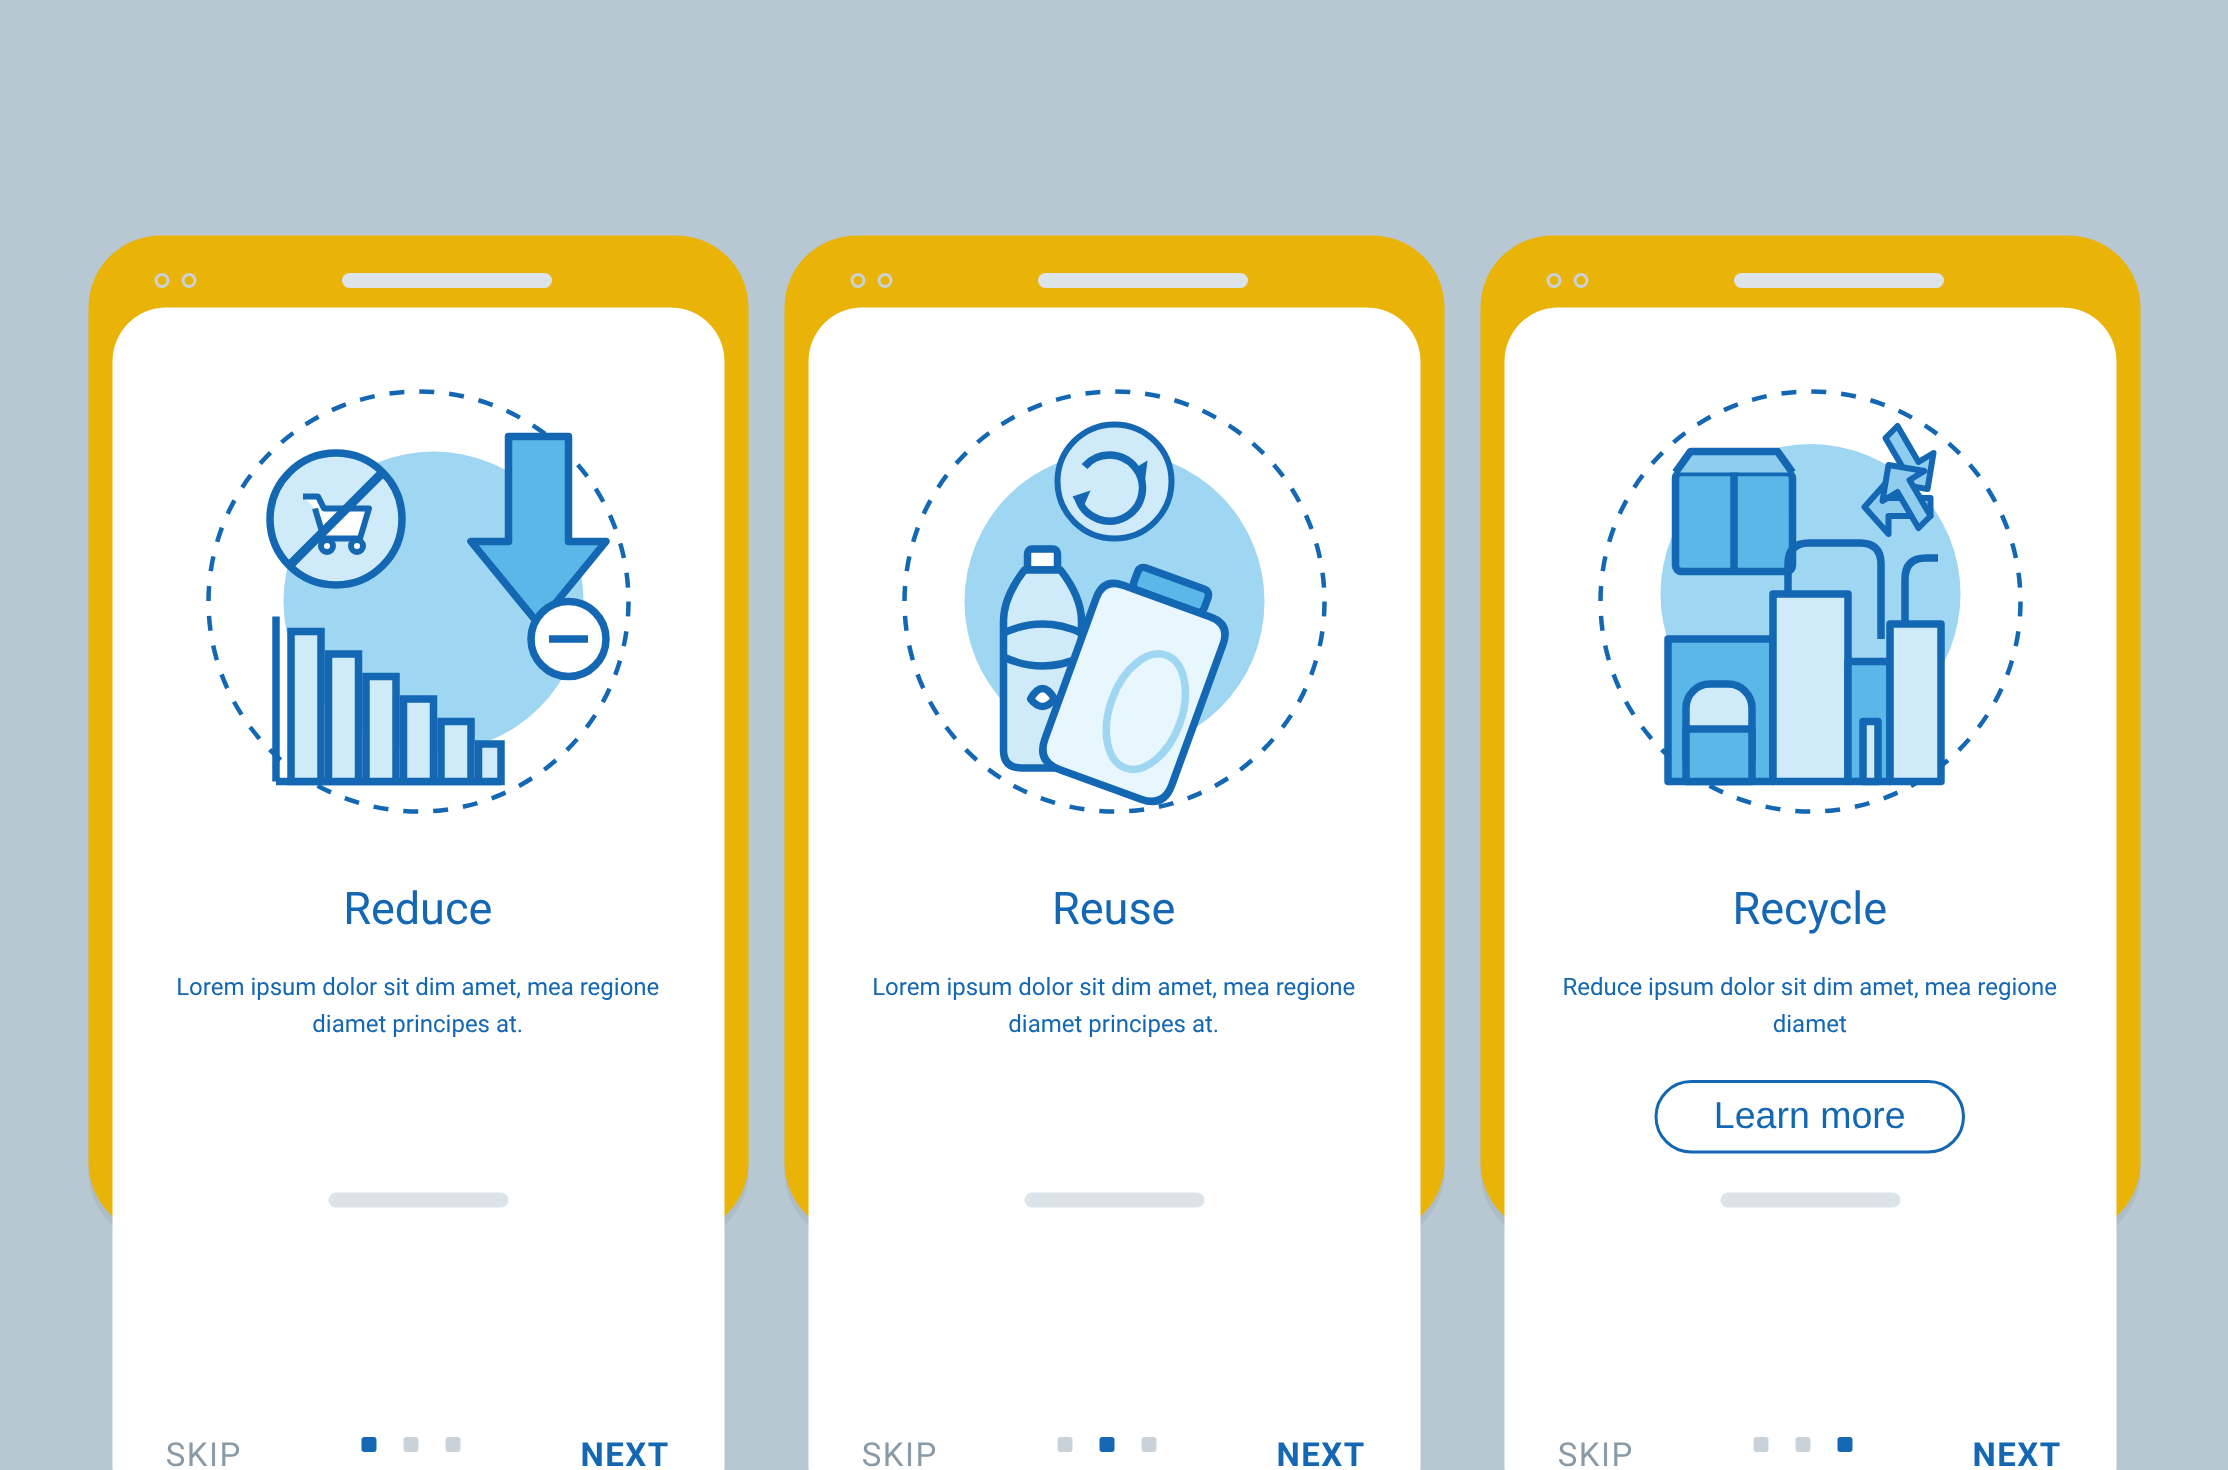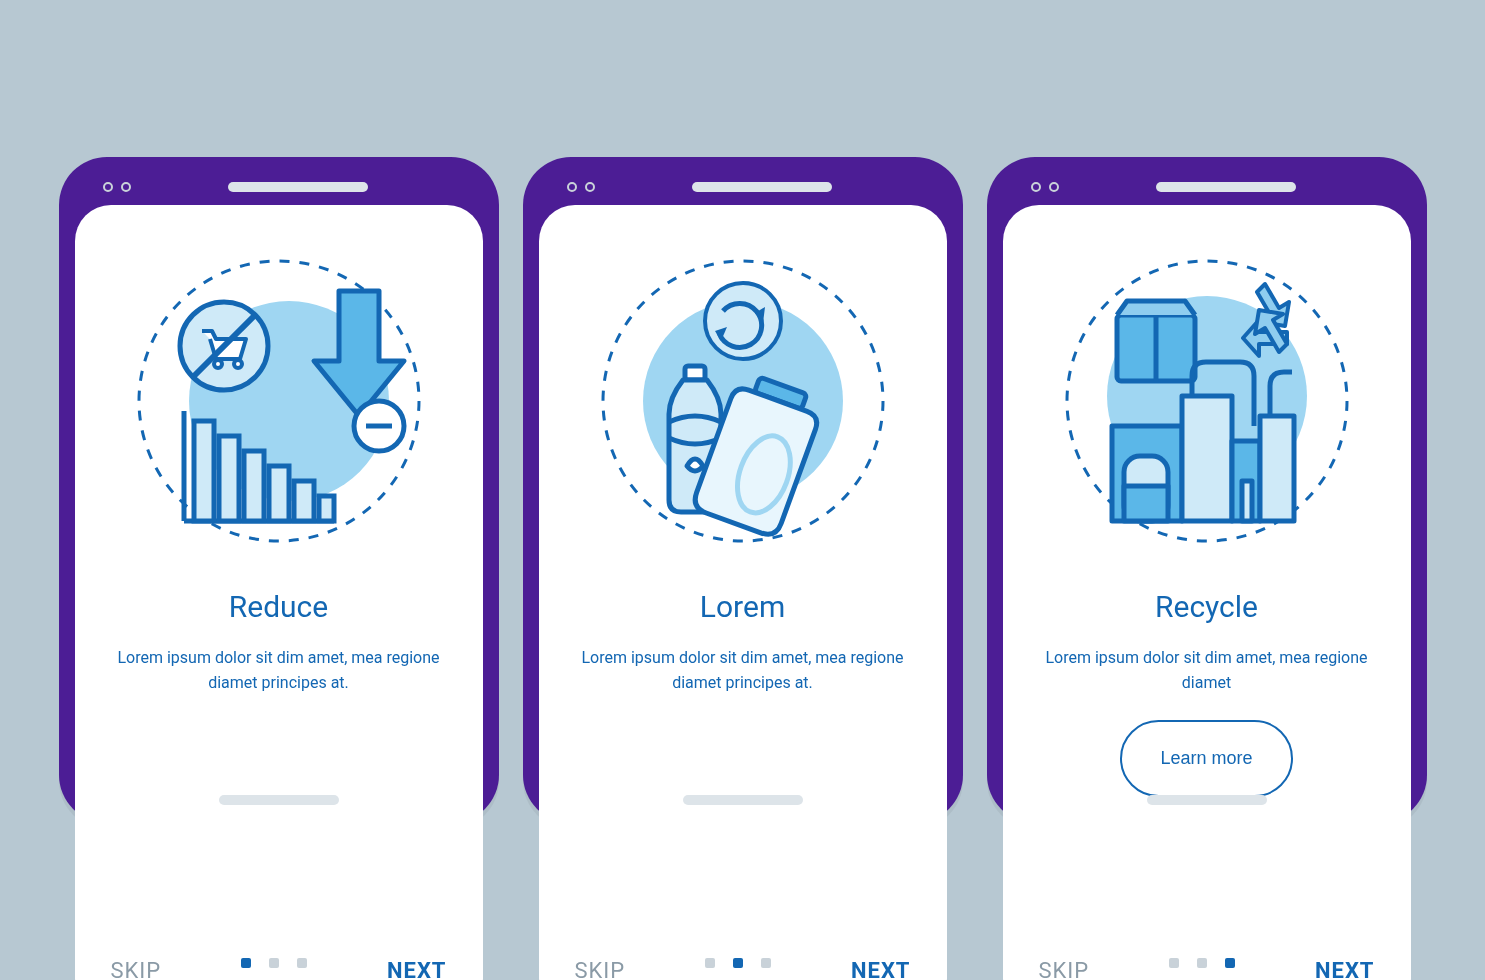--- a/index.html
+++ b/index.html
@@ -12,21 +12,21 @@
     align-items: center;
     font-family: -apple-system, BlinkMacSystemFont, "Segoe UI", Roboto, sans-serif;
   }
   .stage {
     display: flex;
     gap: 24px;
   }
   .phone {
     width: 440px;
     height: 666px;
-    background: #4c1d95;
+    background: #eab308;
     border-radius: 48px;
     padding: 16px;
     box-shadow: 0 6px 0 rgba(0,0,0,0.05);
     position: relative;
   }
   .status-bar {
     height: 28px;
     display: flex;
     align-items: center;
     gap: 10px;
@@ -71,22 +71,22 @@
     line-height: 1.55;
     text-align:center;
     margin-top: 22px;
     max-width: 340px;
   }
   .learn-more {
     margin-top: 24px;
     border: 2px solid #1367b3;
     color:#1367b3;
     background:transparent;
-    font-size:18px;
-    padding: 26px 38px;
+    font-size:25px;
+    padding: 8px 38px;
     border-radius: 999px;
     cursor:pointer;
   }
   .footer {
     position:absolute;
     bottom: 30px;
     left:0; right:0;
     display:flex;
     justify-content:space-between;
     align-items:flex-start;
@@ -197,21 +197,21 @@
     <path d="M24 100 q8 -14 16 0 q-8 10 -16 0 z" fill="#fff"></path>
   </g>
 
   <g transform="translate(150,120) rotate(20)" stroke="#1367b3" stroke-width="5" fill="#e8f6fd" stroke-linejoin="round">
     <rect x="18" y="0" width="50" height="16" rx="4" fill="#5bb7e8"></rect>
     <path d="M12 16 h62 q14 0 14 14 v100 q0 16 -16 16 h-58 q-16 0 -16 -16 v-100 q0 -14 14 -14 z"></path>
     <ellipse cx="55" cy="90" rx="24" ry="40" fill="none" stroke="#9fd6f2"></ellipse>
   </g>
 </svg>
 </div>
-        <h2 class="title">Lorem</h2>
+        <h2 class="title">Reuse</h2>
         <p class="body">Lorem ipsum dolor sit dim amet, mea regione diamet principes at.</p>
         <div class="footer">
           <span class="skip">SKIP</span>
           <div class="pager">
             <span class="dot"></span>
             <span class="dot active"></span>
             <span class="dot"></span>
           </div>
           <span class="next">NEXT</span>
         </div>
@@ -251,21 +251,21 @@
     <rect x="70" y="10" width="50" height="125" fill="#cfeaf8"></rect>
     <rect x="120" y="55" width="28" height="80" fill="#5bb7e8"></rect>
     <rect x="148" y="30" width="34" height="105" fill="#cfeaf8"></rect>
     <path d="M80 10 v-20 q0 -14 14 -14 h34 q14 0 14 14 v50" fill="none"></path>
     <path d="M158 30 v-30 q0 -14 14 -14 h8" fill="none"></path>
     <rect x="130" y="95" width="10" height="40" fill="#cfeaf8"></rect>
   </g>
 </svg>
 </div>
         <h2 class="title">Recycle</h2>
-        <p class="body">Lorem ipsum dolor sit dim amet, mea regione diamet</p>
+        <p class="body">Reduce ipsum dolor sit dim amet, mea regione diamet</p>
         <button class="learn-more">Learn more</button>
         <div class="footer">
           <span class="skip">SKIP</span>
           <div class="pager">
             <span class="dot"></span>
             <span class="dot"></span>
             <span class="dot active"></span>
           </div>
           <span class="next">NEXT</span>
         </div>

